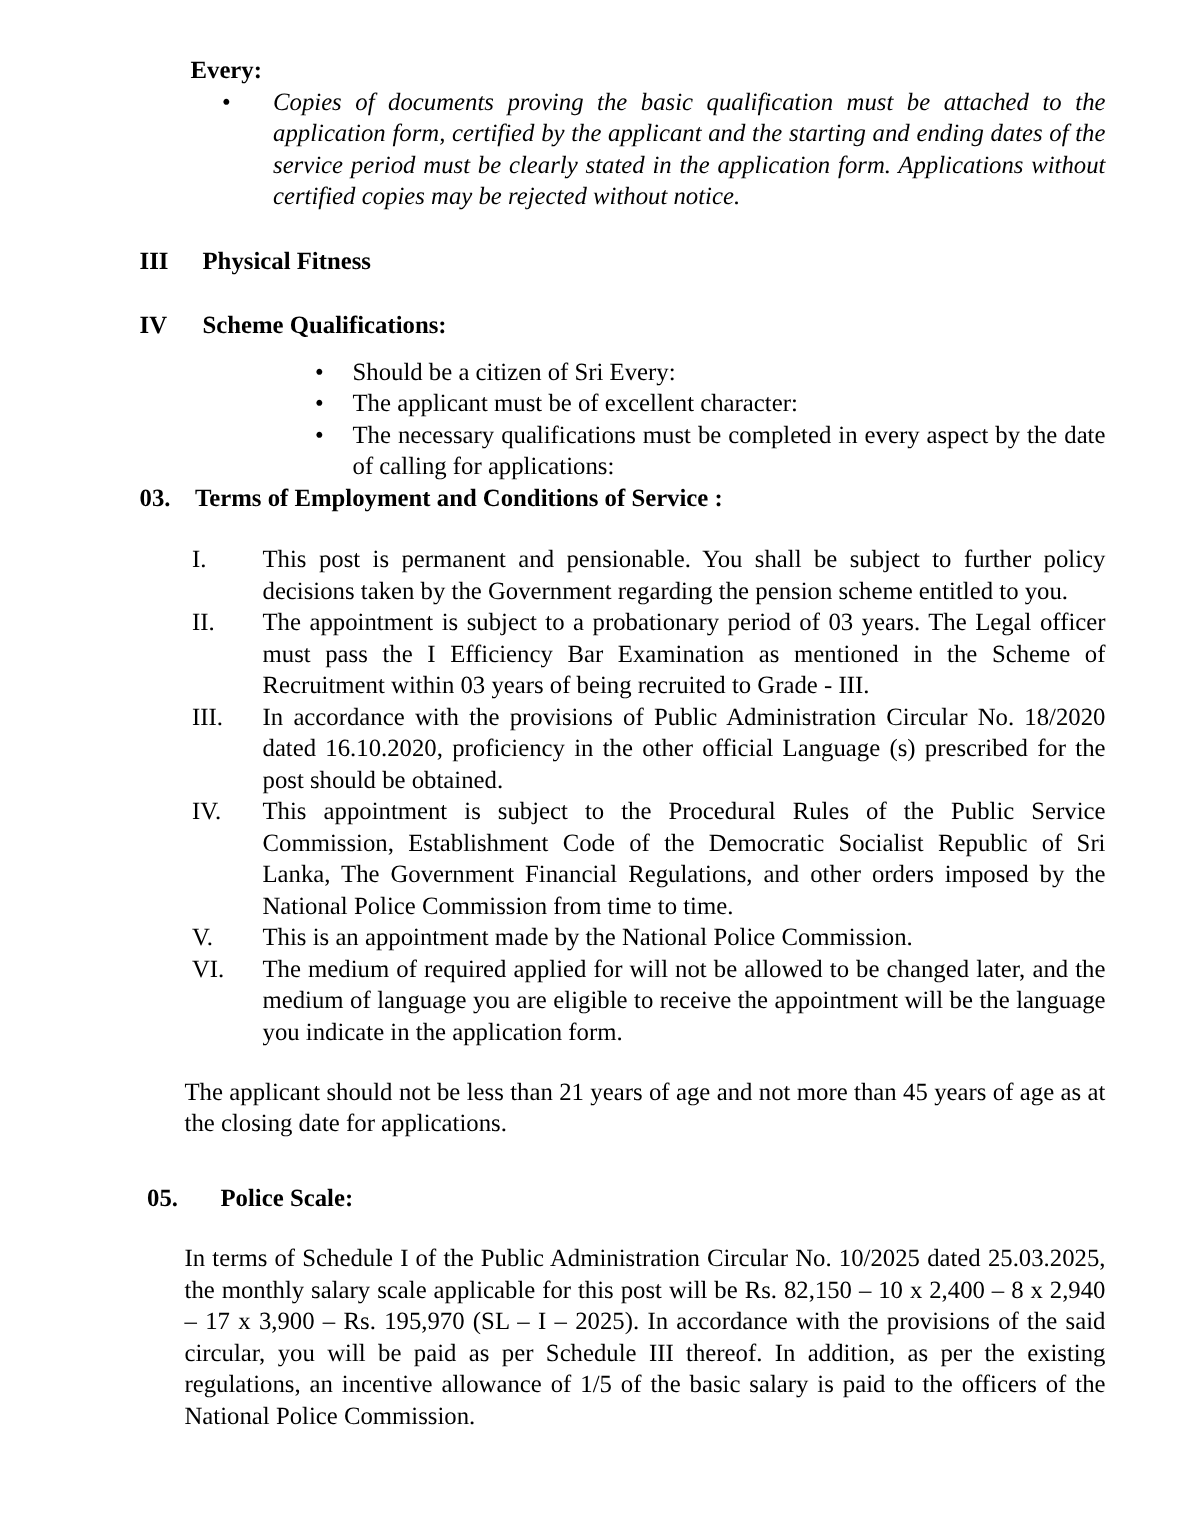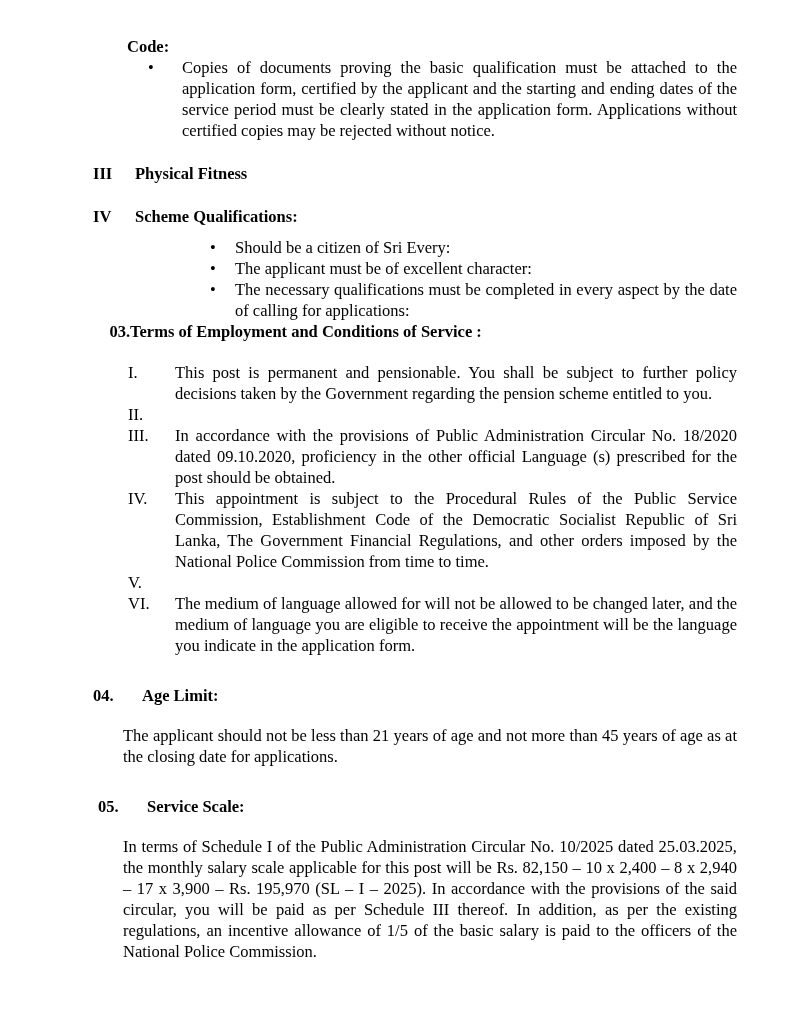--- a/index.html
+++ b/index.html
@@ -13,26 +13,26 @@
     line-height: 21px;
     color: #000000;
     background: #ffffff;
   }
   .just { text-align: justify; }
   .row { display: flex; align-items: flex-start; }
 
   
   .note-heading { margin-left: 34px; font-weight: 700; }
   .note-bullet-marker { flex: 0 0 89px; box-sizing: border-box; padding-left: 55px; }
-  .note-bullet-text { flex: 1 1 auto; }
+  .note-bullet-text { flex: 1 1 auto; font-style: italic; }
 
   
   .sec-heading { font-weight: 700; }
   .sec-heading .marker { flex: 0 0 42px; }
-  .num-heading .marker { flex: 0 0 37px; text-align: right; }
+  .num-heading .marker { flex: 0 0 37px; }
   .num-heading2 .marker { flex: 0 0 49px; }
 
   .mt-gap   { margin-top: 22px; }
   .mt-small { margin-top: 10px; }
   .mt-list  { margin-top: 20px; }
   .mt-sec   { margin-top: 29px; }
   .mt-body  { margin-top: 19px; }
 
   
   .iv-bullet .marker { flex: 0 0 142px; box-sizing: border-box; padding-left: 117px; }
@@ -45,21 +45,21 @@
   
   .indent-body { margin-left: 30px; }
 
   .indent-5 { margin-left: 5px; }
 </style>
 </head>
 <body>
 
 <div class="page">
 
-  <div class="note-heading">Code:</div>
+  <div class="note-heading">Every:</div>
   <div class="row">
     <div class="note-bullet-marker">•</div>
     <div class="note-bullet-text just">Copies of documents proving the basic qualification must be attached to the application form, certified by the applicant and the starting and ending dates of the service period must be clearly stated in the application form. Applications without certified copies may be rejected without notice.</div>
   </div>
 
   <div class="row sec-heading mt-gap">
     <div class="marker">III</div>
     <div>Physical Fitness</div>
   </div>
 
@@ -86,43 +86,41 @@
     <div class="marker">03.</div>
     <div>Terms of Employment and Conditions of Service :</div>
   </div>
   <div class="mt-list">
     <div class="row roman-item">
       <div class="marker">I.</div>
       <div class="txt just">This post is permanent and pensionable. You shall be subject to further policy decisions taken by the Government regarding the pension scheme entitled to you.</div>
     </div>
     <div class="row roman-item">
       <div class="marker">II.</div>
+      <div class="txt just">The appointment is subject to a probationary period of 03 years. The Legal officer must pass the I Efficiency Bar Examination as mentioned in the Scheme of Recruitment within 03 years of being recruited to Grade - III.</div>
     </div>
     <div class="row roman-item">
       <div class="marker">III.</div>
-      <div class="txt just">In accordance with the provisions of Public Administration Circular No. 18/2020 dated 09.10.2020, proficiency in the other official Language (s) prescribed for the post should be obtained.</div>
+      <div class="txt just">In accordance with the provisions of Public Administration Circular No. 18/2020 dated 16.10.2020, proficiency in the other official Language (s) prescribed for the post should be obtained.</div>
     </div>
     <div class="row roman-item">
       <div class="marker">IV.</div>
       <div class="txt just">This appointment is subject to the Procedural Rules of the Public Service Commission, Establishment Code of the Democratic Socialist Republic of Sri Lanka, The Government Financial Regulations, and other orders imposed by the National Police Commission from time to time.</div>
     </div>
     <div class="row roman-item">
       <div class="marker">V.</div>
+      <div class="txt just">This is an appointment made by the National Police Commission.</div>
     </div>
     <div class="row roman-item">
       <div class="marker">VI.</div>
-      <div class="txt just">The medium of language allowed for will not be allowed to be changed later, and the medium of language you are eligible to receive the appointment will be the language you indicate in the application form.</div>
+      <div class="txt just">The medium of required applied for will not be allowed to be changed later, and the medium of language you are eligible to receive the appointment will be the language you indicate in the application form.</div>
     </div>
   </div>
 
-  <div class="row sec-heading num-heading2 mt-sec">
-    <div class="marker">04.</div>
-    <div>Age Limit:</div>
-  </div>
   <div class="indent-body just mt-body">The applicant should not be less than 21 years of age and not more than 45 years of age as at the closing date for applications.</div>
 
   <div class="row sec-heading num-heading2 mt-sec indent-5">
     <div class="marker">05.</div>
-    <div>Service Scale:</div>
+    <div>Police Scale:</div>
   </div>
   <div class="indent-body just mt-body">In terms of Schedule I of the Public Administration Circular No. 10/2025 dated 25.03.2025, the monthly salary scale applicable for this post will be Rs. 82,150 – 10 x 2,400 – 8 x 2,940 – 17 x 3,900 – Rs. 195,970 (SL – I – 2025). In accordance with the provisions of the said circular, you will be paid as per Schedule III thereof. In addition, as per the existing regulations, an incentive allowance of 1/5 of the basic salary is paid to the officers of the National Police Commission.</div>
 
 </div>
 
 </body></html>

